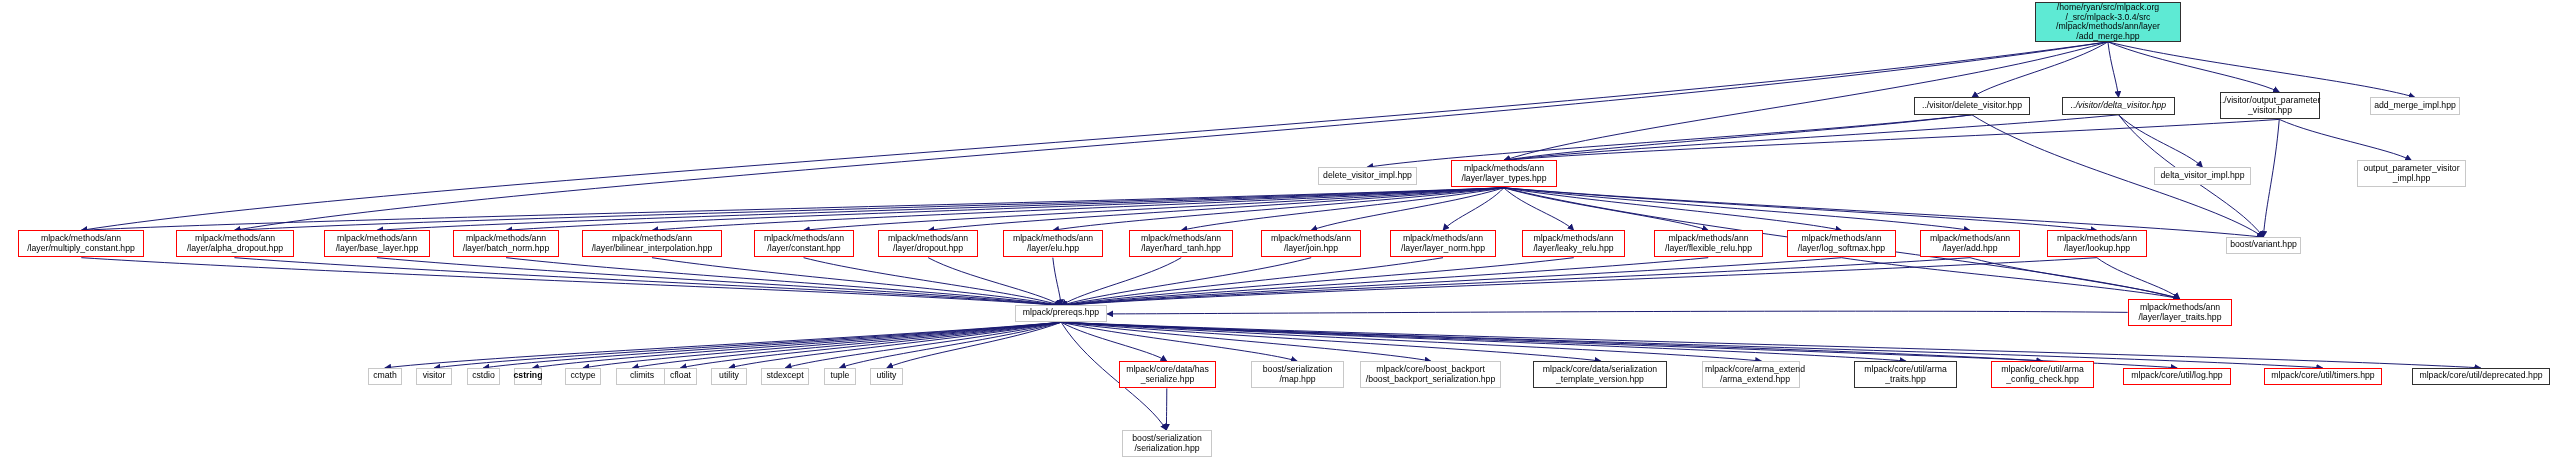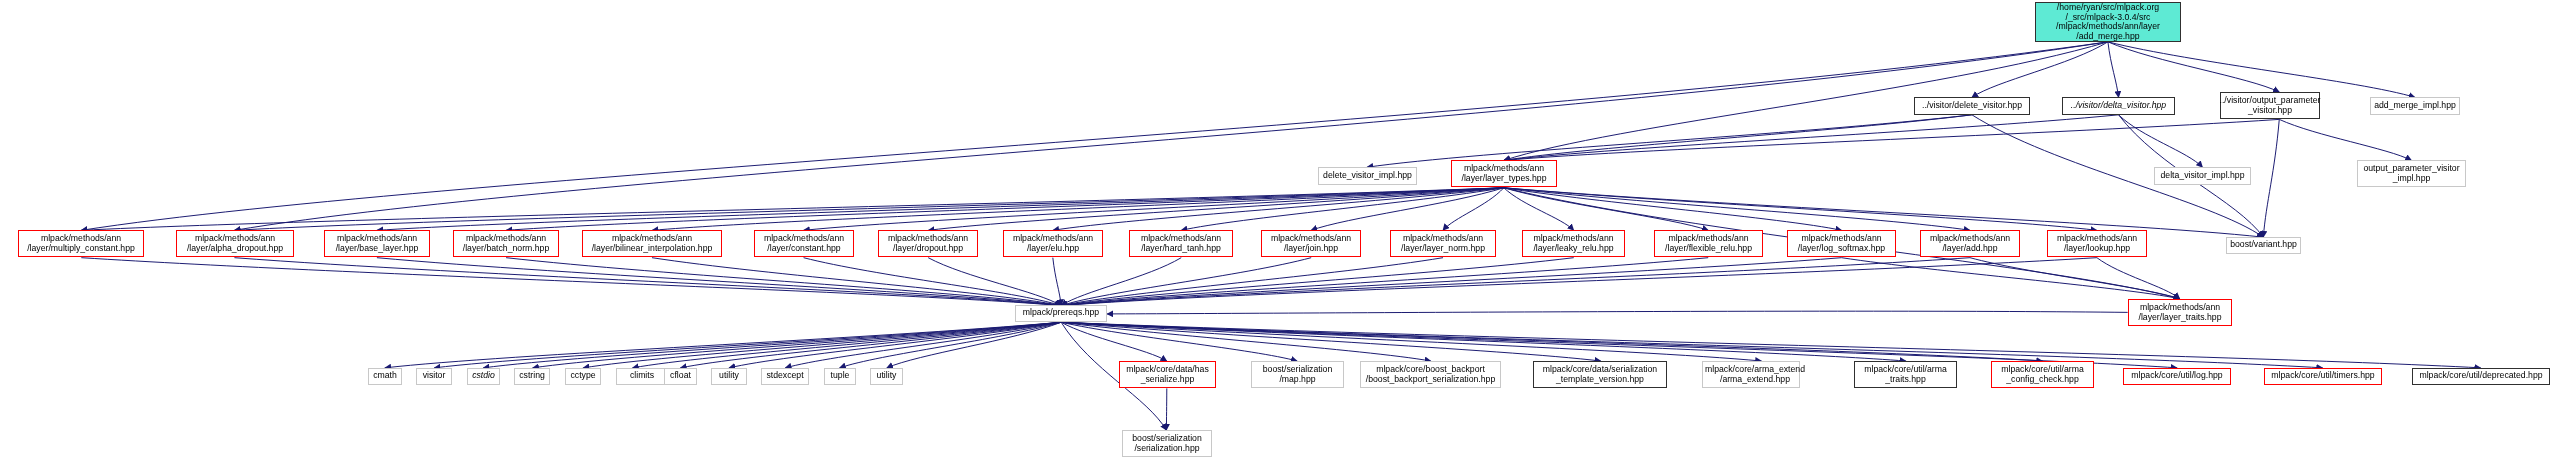--- a/index.html
+++ b/index.html
@@ -189,22 +189,22 @@
       <div class="node red" style="left: 1920px; top: 230px; width: 100px; height: 27px;">mlpack/methods/ann
 /layer/add.hpp</div>
       <div class="node red" style="left: 2047px; top: 230px; width: 100px; height: 27px;">mlpack/methods/ann
 /layer/lookup.hpp</div>
       <div class="node grey" style="left: 2226px; top: 237px; width: 75px; height: 16.7px;">boost/variant.hpp</div>
       <div class="node grey" style="left: 1015px; top: 305px; width: 92px; height: 16.7px;">mlpack/prereqs.hpp</div>
       <div class="node red" style="left: 2128px; top: 299px; width: 104px; height: 27px;">mlpack/methods/ann
 /layer/layer_traits.hpp</div>
       <div class="node grey" style="left: 368px; top: 368px; width: 34px; height: 16.7px;">cmath</div>
       <div class="node grey" style="left: 416px; top: 368px; width: 36px; height: 16.7px;">visitor</div>
-      <div class="node grey" style="left: 467px; top: 368px; width: 33px; height: 16.7px; font-style: italic;">cstdio</div>
-      <div class="node grey" style="left: 514px; top: 368px; width: 36px; height: 16.7px;">cstring</div>
+      <div class="node grey" style="left: 467px; top: 368px; width: 33px; height: 16.7px;">cstdio</div>
+      <div class="node grey" style="left: 514px; top: 368px; width: 28px; height: 16.7px; font-weight: bold;">cstring</div>
       <div class="node grey" style="left: 565px; top: 368px; width: 36px; height: 16.7px;">cctype</div>
       <div class="node grey" style="left: 616px; top: 368px; width: 52px; height: 16.7px;">climits</div>
       <div class="node grey" style="left: 664px; top: 368px; width: 33px; height: 16.7px;">cfloat</div>
       <div class="node grey" style="left: 711px; top: 368px; width: 36px; height: 16.7px;">utility</div>
       <div class="node grey" style="left: 761px; top: 368px; width: 48px; height: 16.7px;">stdexcept</div>
       <div class="node grey" style="left: 824px; top: 368px; width: 32px; height: 16.7px;">tuple</div>
       <div class="node grey" style="left: 870px; top: 368px; width: 33px; height: 16.7px;">utility</div>
       <div class="node red" style="left: 1119px; top: 361px; width: 97px; height: 27px;">mlpack/core/data/has
 _serialize.hpp</div>
       <div class="node grey" style="left: 1251px; top: 361px; width: 93px; height: 27px;">boost/serialization

